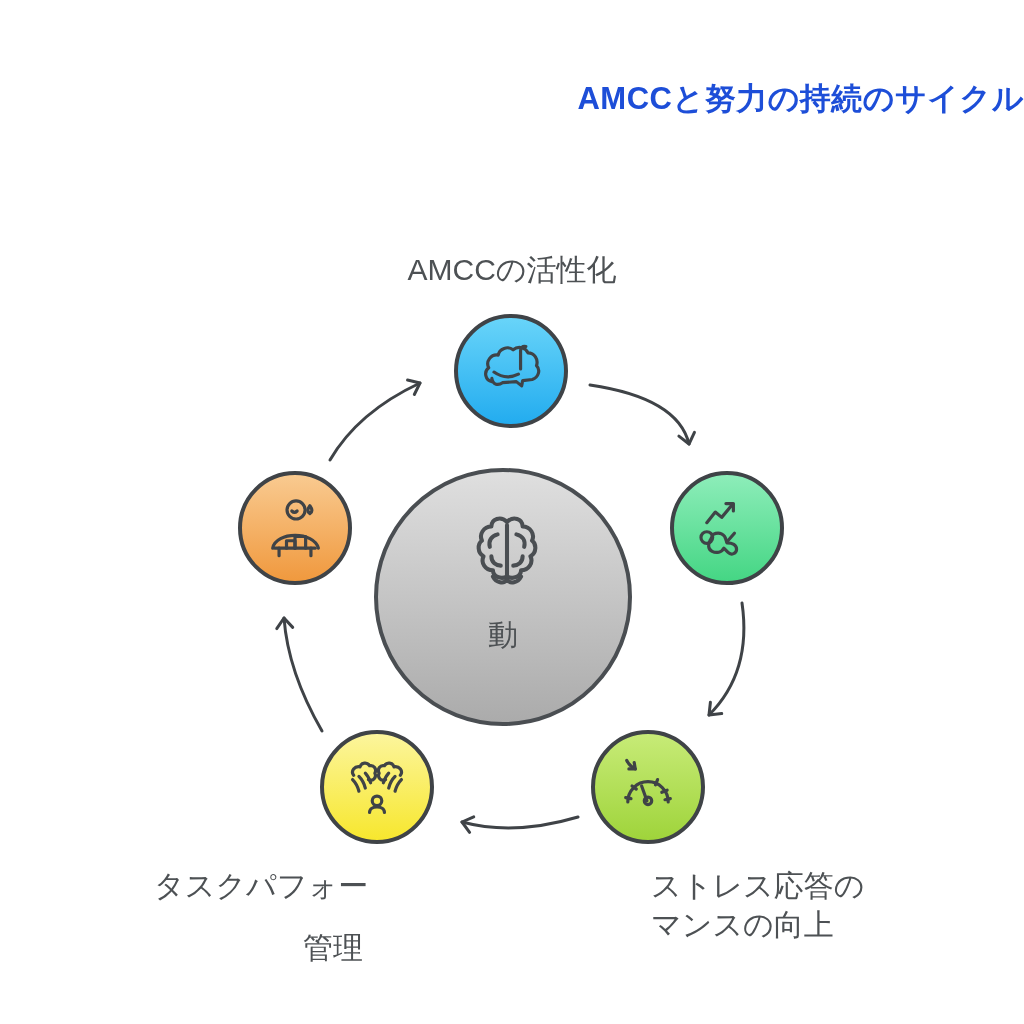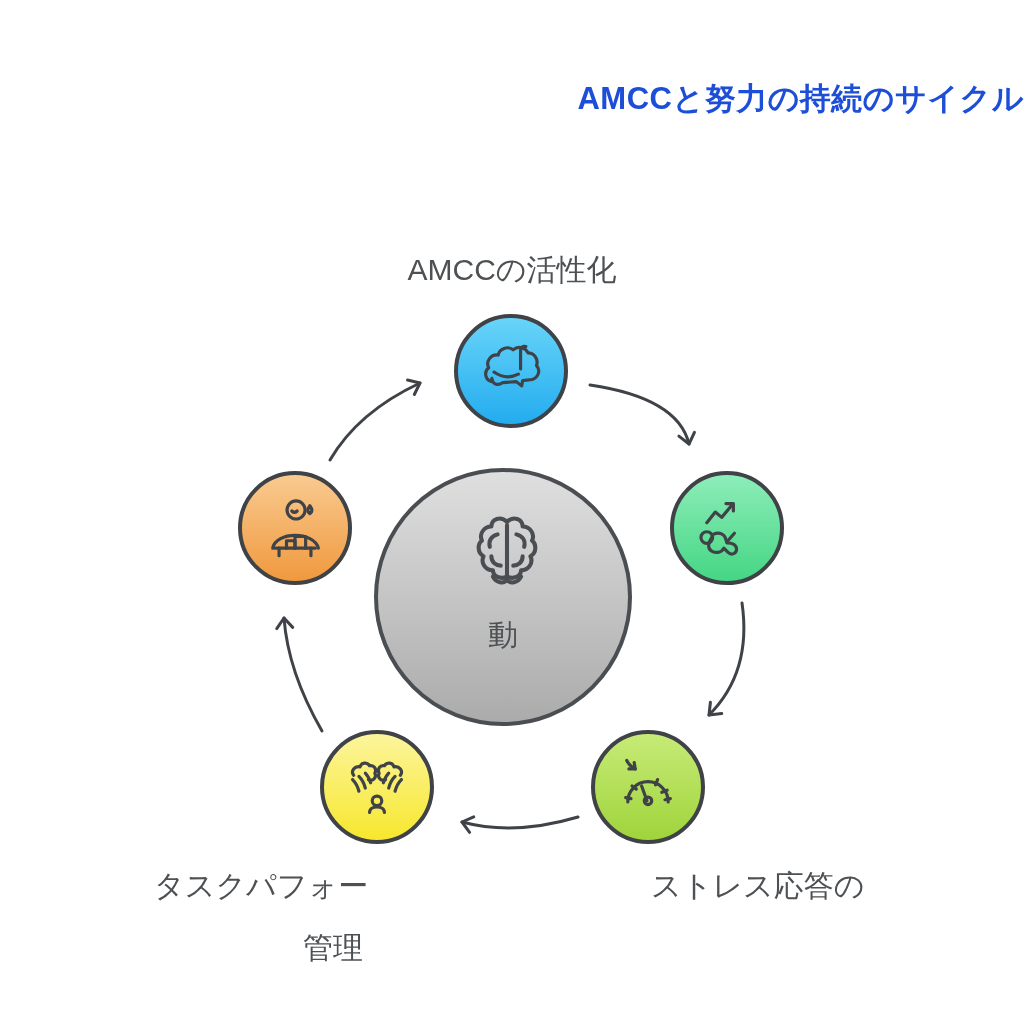--- a/index.html
+++ b/index.html
@@ -132,18 +132,19 @@
       <path d="M17 51v7M47 51v7"></path>
       <path d="M24 51v-7h8v7"></path>
       <path d="M32 51V40h10v11"></path>
     </svg>
   </div>
 
   <div class="label" style="left:396px;top:250px;width:232px;text-align:center;">AMCCの活性化</div>
 
 
   <div class="label" style="left:651px;top:866px;">ストレス応答の</div>
+  <div class="label" style="left:651px;top:905px;">マンスの向上</div>
 
   <div class="label" style="left:154px;top:866px;">タスクパフォー</div>
   <div class="label" style="left:303px;top:905px;margin-top:23px;">管理</div>
 
 
 </div>
 
 </body></html>

